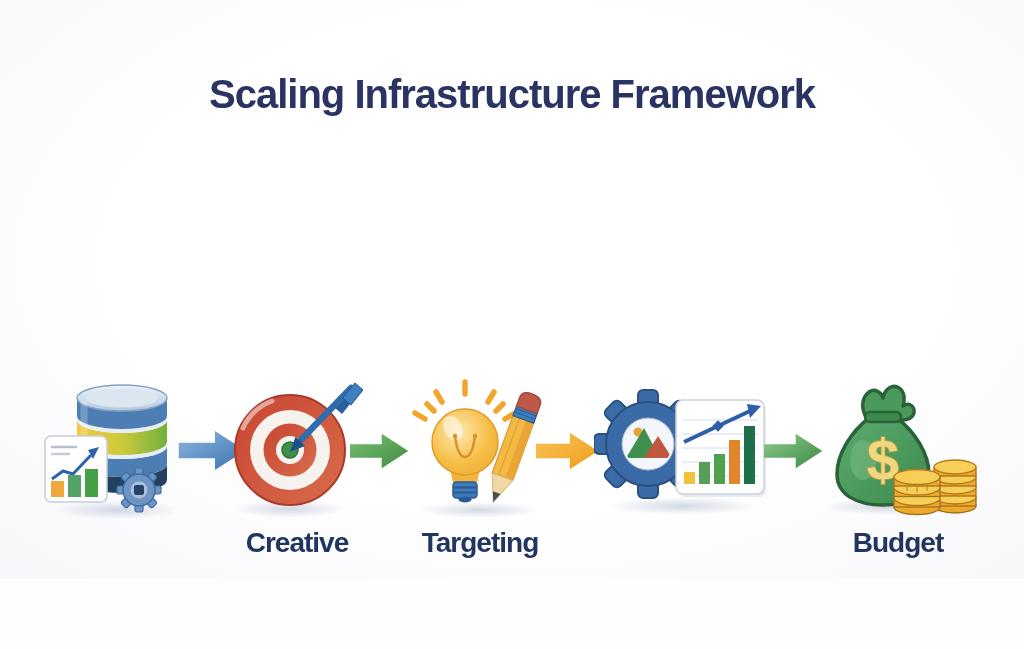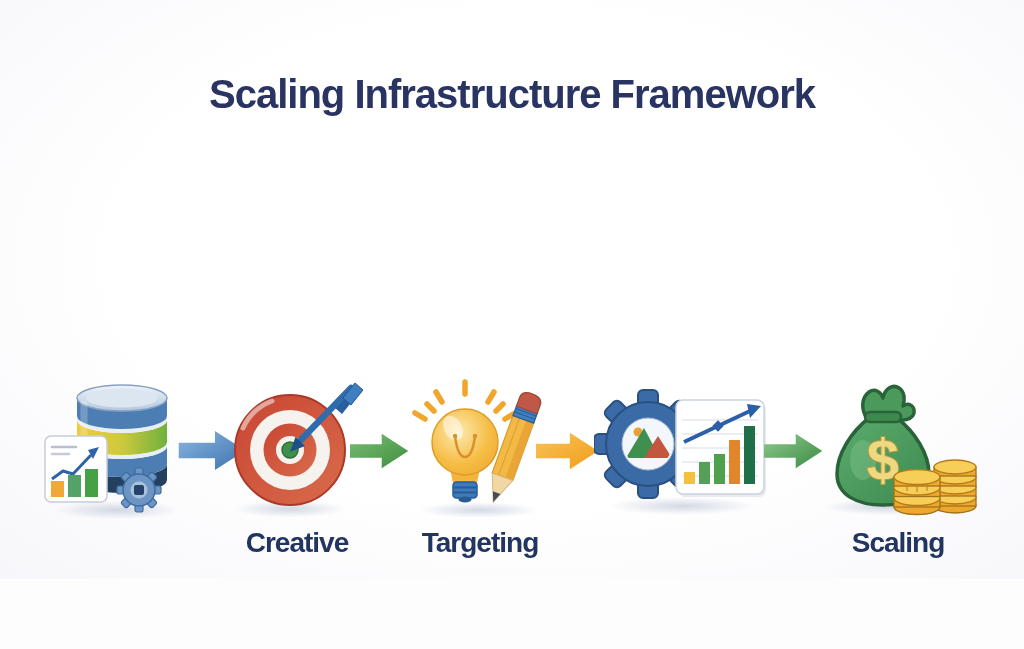--- a/index.html
+++ b/index.html
@@ -311,16 +311,16 @@
         <ellipse cx="100" cy="111.5" rx="23" ry="7.5" fill="#f6ce58" stroke="#b5791a" stroke-width="1.3"></ellipse>
         <rect x="77" y="101" width="46" height="9" fill="#eda92e" stroke="#a3701c" stroke-width="1.3"></rect>
         <ellipse cx="100" cy="101" rx="23" ry="7.5" fill="#f6ce58" stroke="#b5791a" stroke-width="1.3"></ellipse>
         <g stroke="#c9881e" stroke-width="1.2">
           <line x1="90" y1="110" x2="90" y2="115"></line>
             <line x1="100" y1="111" x2="100" y2="116"></line>
             <line x1="110" y1="110" x2="110" y2="115"></line>
         </g>
       </g>
     </svg>
-    <div class="label">Scaling</div>
+    <div class="label">Budget</div>
   </div>
 
 </div>
 
 </body></html>

